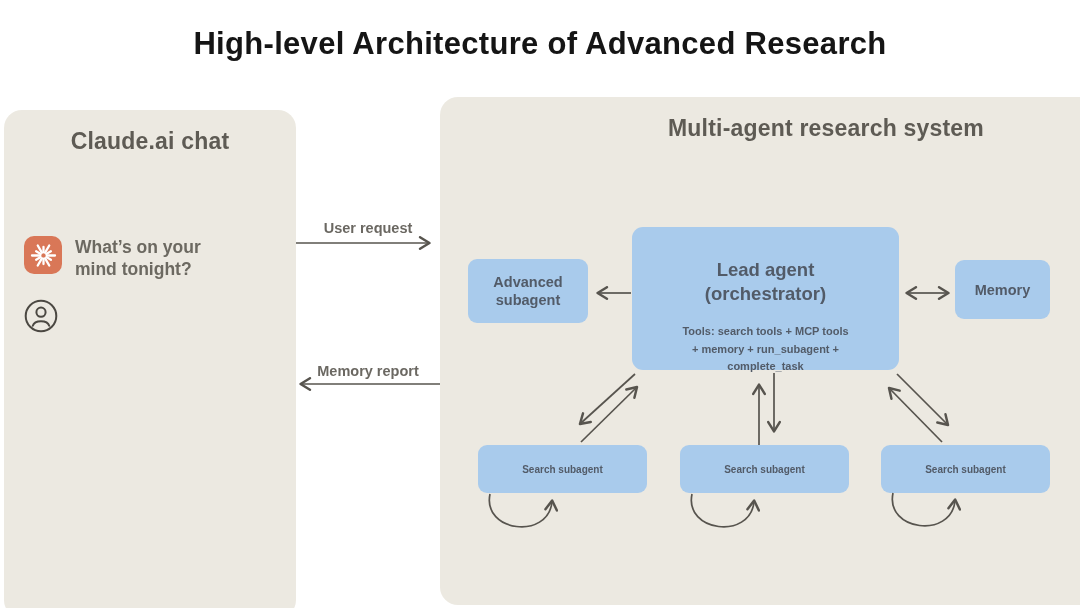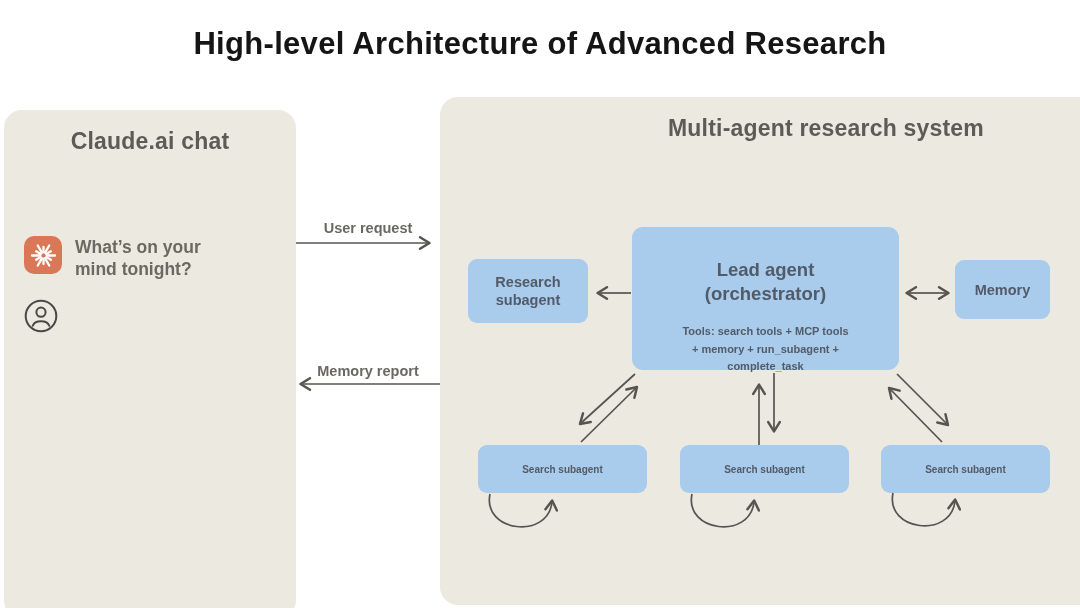--- a/index.html
+++ b/index.html
@@ -98,21 +98,21 @@
     <h2 class="panel-heading">Multi-agent research system</h2>
 
     <div class="box box-lead">
       <p class="lead-title">Lead agent
 (orchestrator)</p>
       <p class="lead-tools">Tools: search tools + MCP tools
 + memory + run_subagent +
 complete_task</p>
     </div>
 
-    <div class="box box-citations">Research
+    <div class="box box-citations">Advanced
 subagent</div>
     <div class="box box-memory">Memory</div>
 
     <div class="box box-search search-1">Search subagent</div>
     <div class="box box-search search-2">Search subagent</div>
     <div class="box box-search search-3">Search subagent</div>
   </section>
 
   <svg class="overlay">
     <defs>

